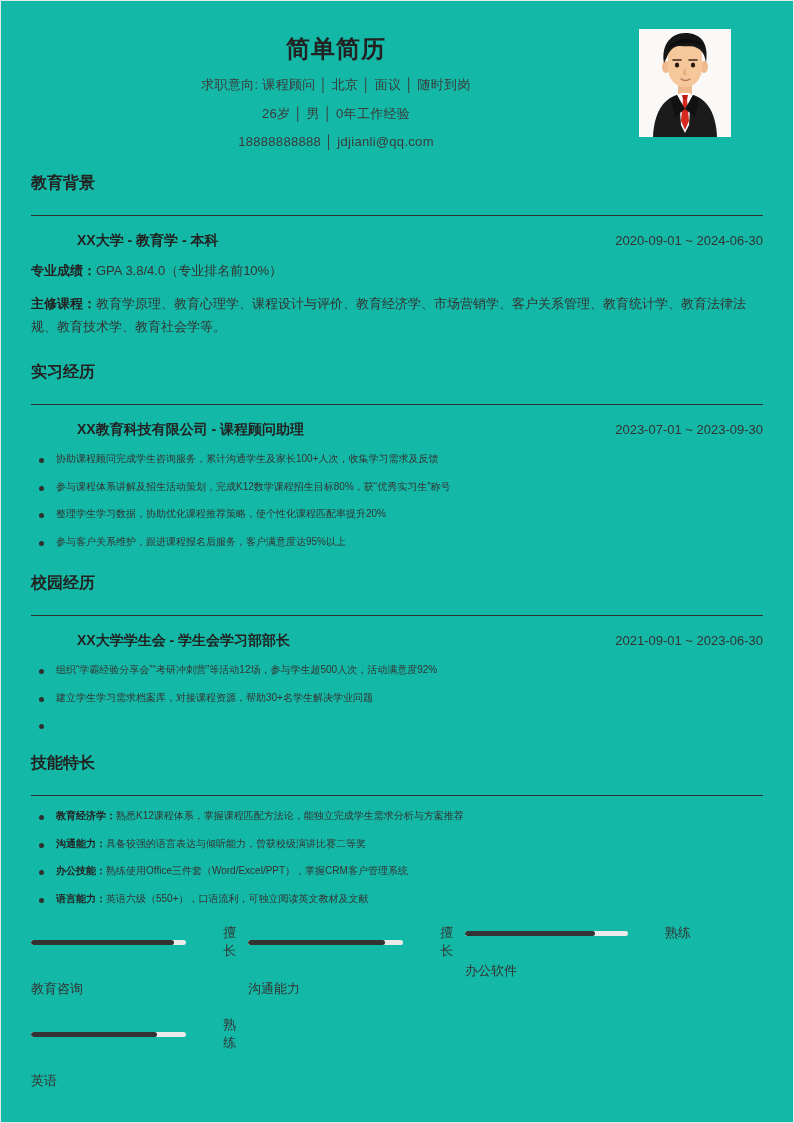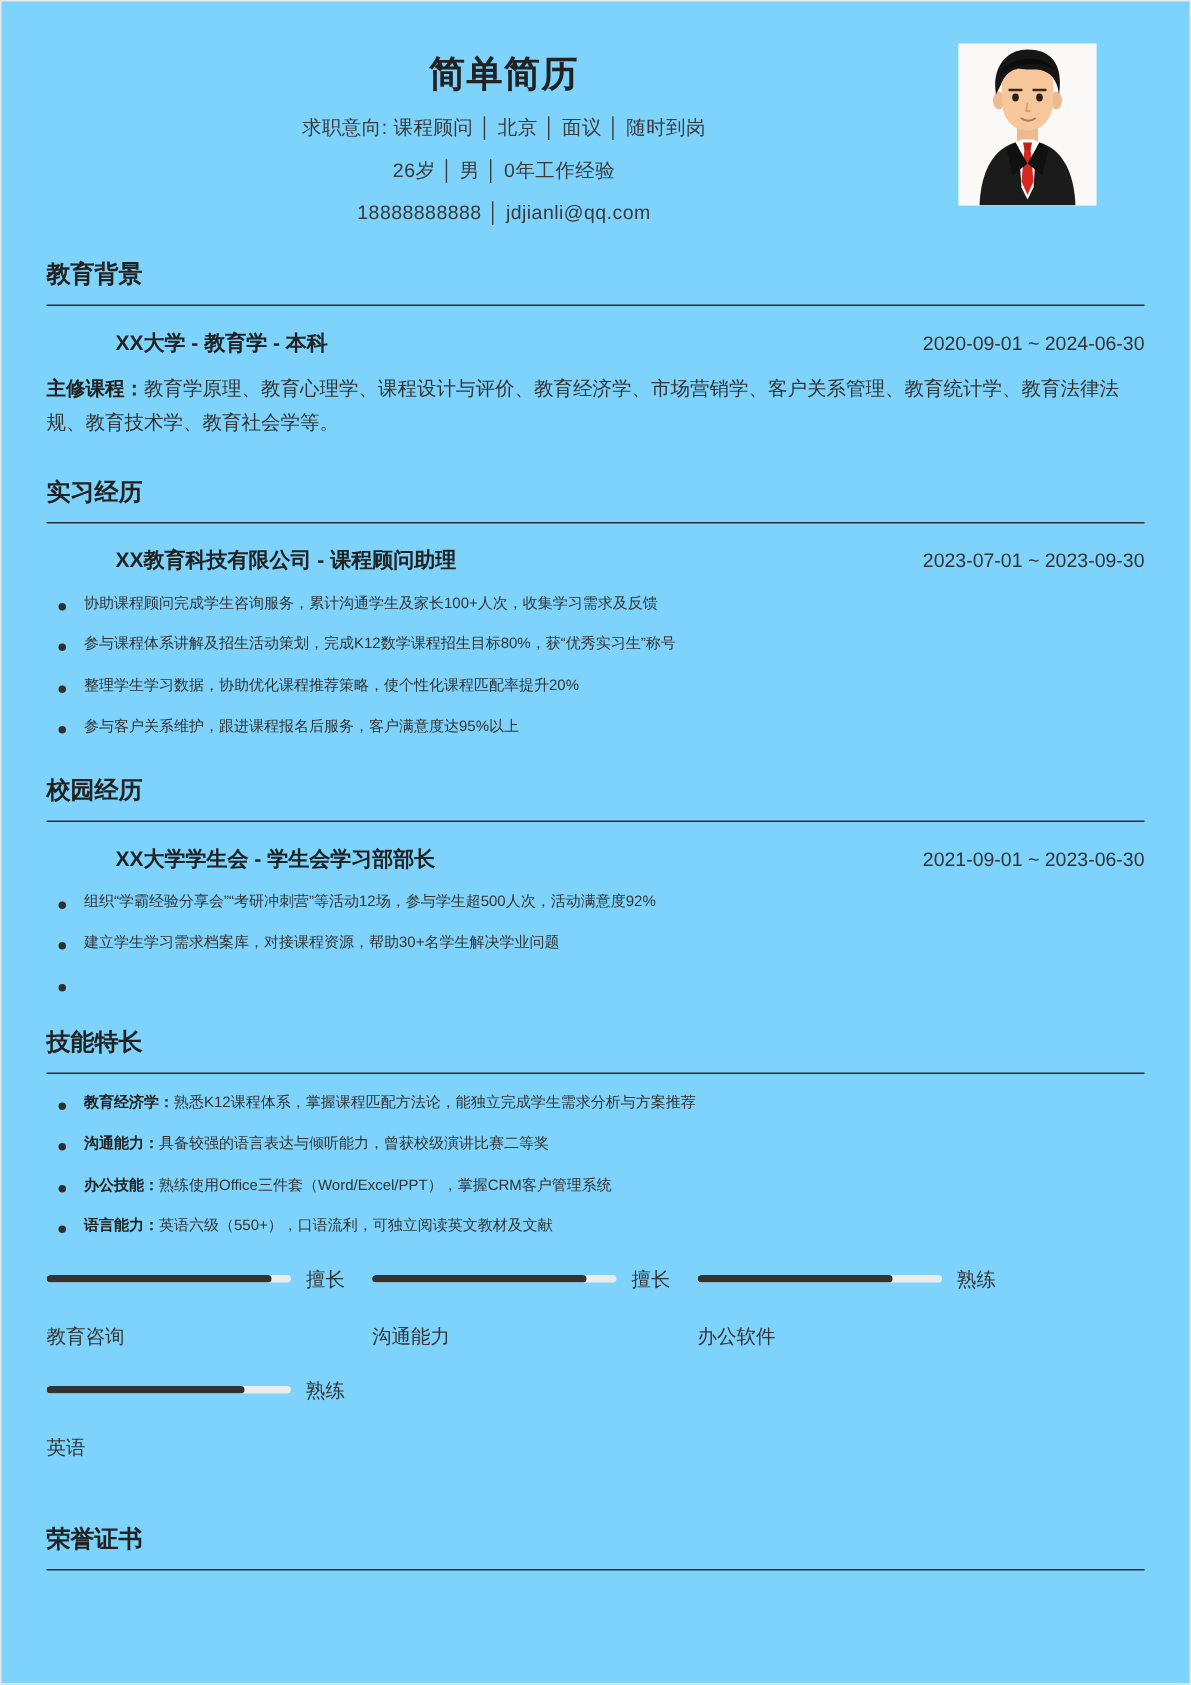--- a/index.html
+++ b/index.html
@@ -1,54 +1,54 @@
 <!DOCTYPE html>
 <html><head>
 <meta charset="utf-8">
 <style>
   * { margin: 0; padding: 0; box-sizing: border-box; }
   html, body { background: #f3f4f6; }
   body { font-family: "Liberation Sans", "DejaVu Sans", sans-serif; color: #333; }
   .page {
-    width: 794px; height: 1123px; margin: 0 auto; background: #7dd3fc;
+    width: 794px; height: 1123px; margin: 0 auto; background: #14b8a6;
     border: 1px solid #e7e8ea; padding: 24px 30px 20px 30px; overflow: hidden;
   }
 
   
   .header { position: relative; min-height: 120px; margin-bottom: 6px; }
   .header-text { width: 610px; text-align: center; padding-top: 8px; }
   .resume-title { font-size: 24px; font-weight: bold; color: #222; letter-spacing: 1px; }
   .header-line { font-size: 13px; color: #3a3a3a; margin-top: 11px; letter-spacing: .3px; }
   .photo-box { position: absolute; top: 4px; right: 32px; width: 92px; height: 108px;
     background: #fbf9f7; overflow: hidden; }
   .photo-box svg { display: block; }
 
   
   .section { margin-top: 24px; }
   .sec-title {
-    font-size: 16px; font-weight: bold; color: #222; padding-bottom: 9px;
+    font-size: 16px; font-weight: bold; color: #222; padding-bottom: 21px;
     border-bottom: 1px solid #2f2f2f;
   }
   .entry-head { display: flex; justify-content: space-between; align-items: baseline; margin-top: 16px; }
   .entry-title { font-size: 14px; font-weight: bold; color: #222; margin-left: 46px; }
   .entry-date { font-size: 13px; color: #333; }
   .kv-row { font-size: 13px; margin-top: 10px; line-height: 1.75; }
   .kv-row b { color: #222; }
 
   ul.bullets { list-style: none; margin-top: 4px; }
   ul.bullets li { display: flex; font-size: 10px; line-height: 1.45; margin-top: 13px; }
   .dot { flex: 0 0 auto; width: 5px; height: 5px; border-radius: 50%; background: #2f2f2f;
     margin: 6px 12px 0 8px; }
   li b { color: #222; white-space: nowrap; }
 
   
   .bars { display: flex; flex-wrap: wrap; margin-top: 18px; }
   .bar-item { width: 217px; margin-bottom: 18px; }
   .bar-item:nth-child(3) { width: 250px; }
-  .bar-row { display: flex; align-items: center; }
+  .bar-row { display: flex; align-items: center; gap: 27px; }
   .track { width: 163px; height: 5px; border-radius: 3px; background: #ebebeb; overflow: hidden; }
   .fill { display: block; height: 100%; border-radius: 3px; background: #333; }
   .level { font-size: 13px; color: #333; margin-left: 10px; }
   .bar-name { font-size: 13px; color: #333; margin-top: 20px; }
 </style>
 </head>
 <body>
 
 <div class="page">
 
@@ -96,20 +96,23 @@
     </div>
   </div>
 
   <div class="section">
     <div class="sec-title">教育背景</div>
     <div class="entry-head">
       <span class="entry-title">XX大学 - 教育学 - 本科</span>
       <span class="entry-date">2020-09-01 ~ 2024-06-30</span>
     </div>
     <div class="kv-row">
+      <b>专业成绩：</b><span>GPA 3.8/4.0（专业排名前10%）</span>
+    </div>
+    <div class="kv-row">
       <b>主修课程：</b><span>教育学原理、教育心理学、课程设计与评价、教育经济学、市场营销学、客户关系管理、教育统计学、教育法律法规、教育技术学、教育社会学等。</span>
     </div>
   </div>
 
   <div class="section">
     <div class="sec-title">实习经历</div>
     <div class="entry-head">
       <span class="entry-title">XX教育科技有限公司 - 课程顾问助理</span>
       <span class="entry-date">2023-07-01 ~ 2023-09-30</span>
     </div>

